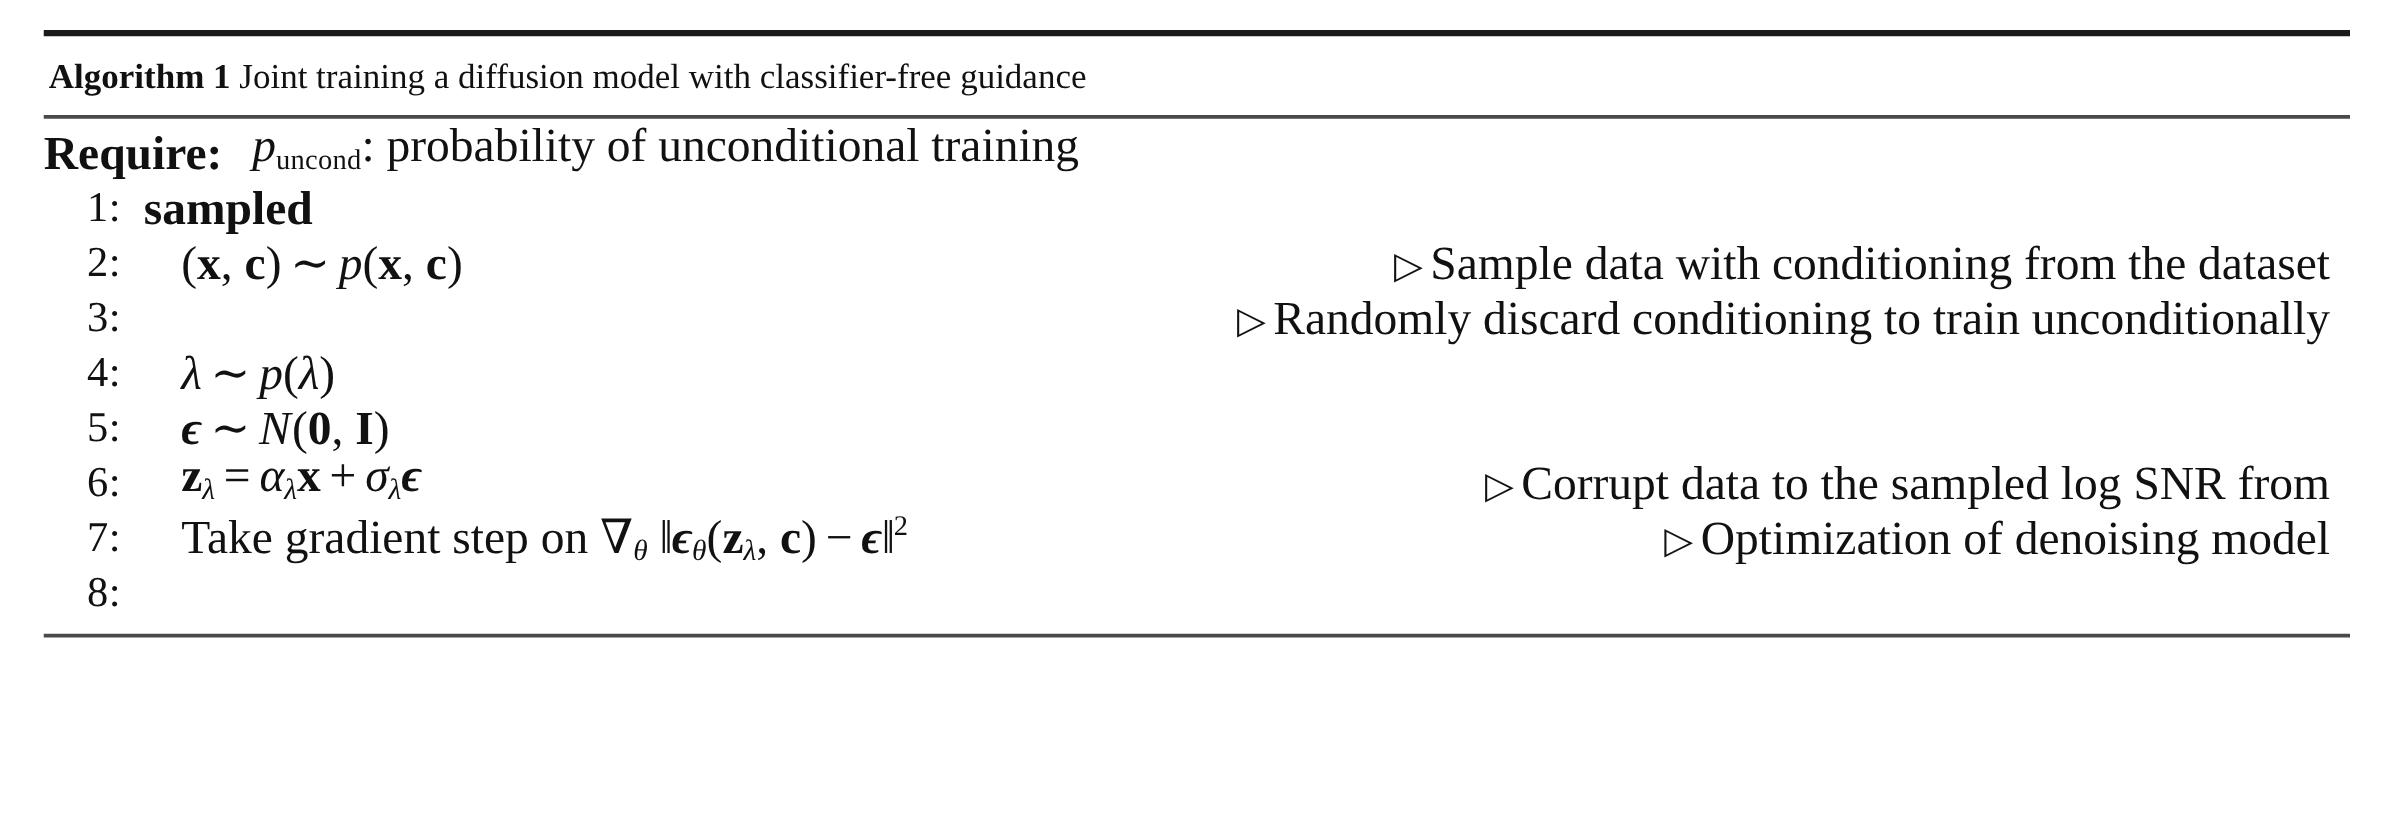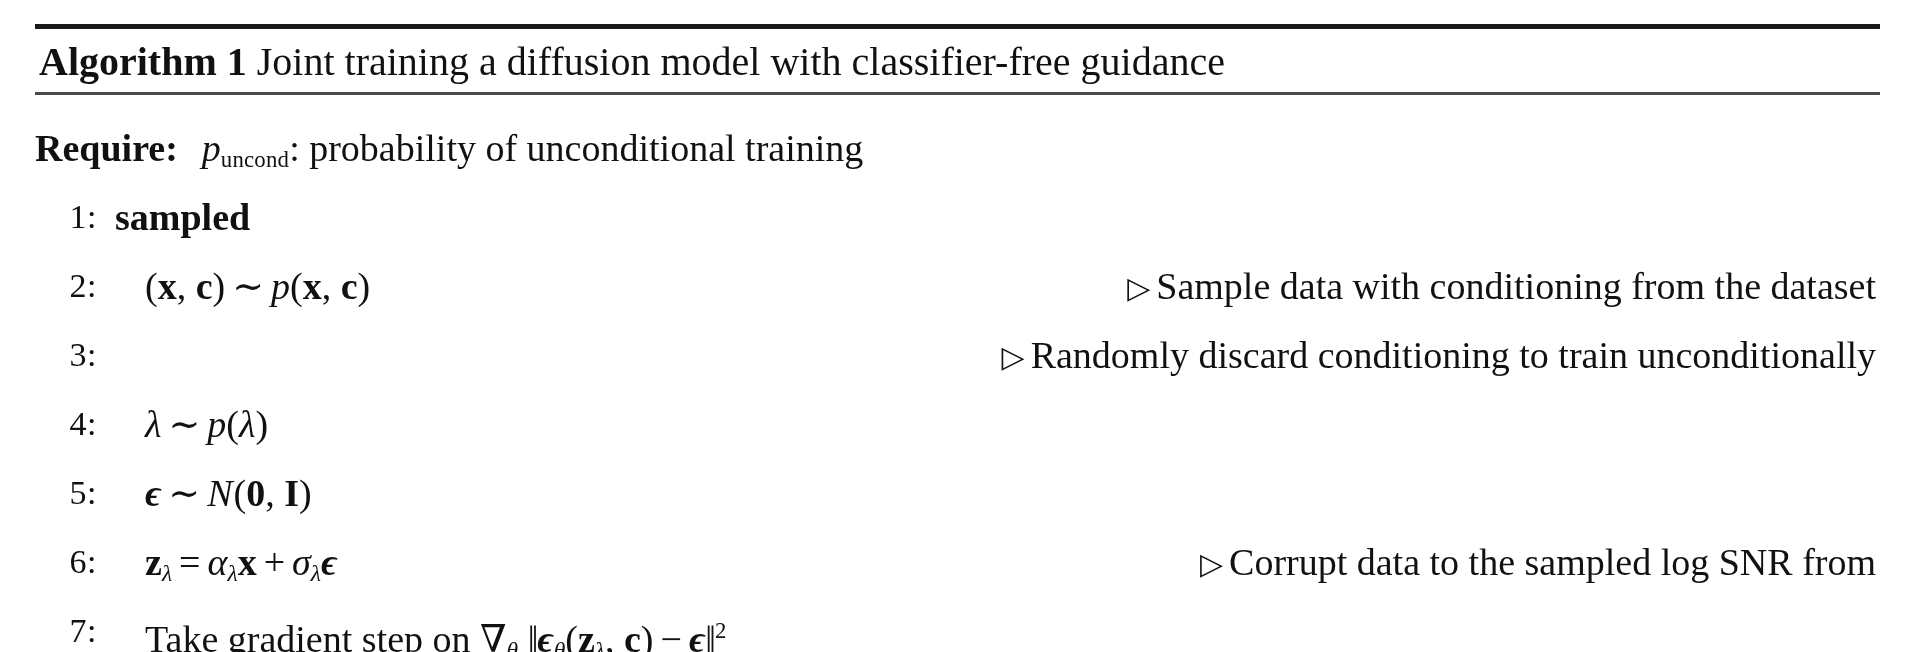--- a/index.html
+++ b/index.html
@@ -28,42 +28,41 @@
     width: 100%;
   }
   .rule-thin {
     height: 0;
     border-top: 3px solid #4a4a4a;
     width: 100%;
   }
 
   
   .algo-title {
-    font-size: 40px;
+    font-size: 28px;
     line-height: 52px;
     padding: 7px 0 4px 4px;
     white-space: nowrap;
   }
   .algo-title .kw { font-weight: bold; }
 
   
   .algo-body {
     padding-top: 6px;
     padding-bottom: 10px;
   }
 
   .algo-line {
     position: relative;
     display: flex;
-    align-items: flex-start;
+    align-items: center;
     font-size: 38px;
     line-height: 44px;
     height: 44px;
     white-space: nowrap;
-    margin-top: 25px;
   }
 
   .ln {
     display: inline-block;
     width: 62px;
     text-align: right;
     flex: 0 0 62px;
     font-size: 34px;
     letter-spacing: 0.5px;
   }
@@ -76,21 +75,21 @@
   .stmt {
     display: inline-block;
     padding-left: 18px;
   }
   .stmt.indent { padding-left: 48px; }
 
   .kw { font-weight: bold; }
 
   .comment {
     position: absolute;
-    right: 4px;
+    right: 16px;
     top: 0;
     white-space: nowrap;
   }
   .tri {
     font-size: 30px;
     padding-right: 6px;
     vertical-align: 1px;
   }
 
   
@@ -170,20 +169,21 @@
 
     <div class="algo-line">
       <span class="ln">6:</span>
       <span class="stmt indent"><span class="mb">z</span><sub class="gk">λ</sub><span class="op">=</span><span class="greek">α</span><sub class="gk">λ</sub><span class="mb">x</span><span class="op">+</span><span class="greek">σ</span><sub class="gk">λ</sub><span class="mbg">ϵ</span></span>
       <span class="comment"><span class="tri">▷</span><span>Corrupt data to the sampled log SNR from</span></span>
     </div>
 
     <div class="algo-line">
       <span class="ln">7:</span>
       <span class="stmt indent"><span>Take gradient step on</span><span>&nbsp;</span><span>∇</span><sub class="gk">θ</sub><span>&nbsp;</span><span class="norm-bar">‖</span><span class="mbg">ϵ</span><sub class="gk">θ</sub><span>(</span><span class="mb">z</span><sub class="gk">λ</sub><span>,</span><span>&nbsp;</span><span class="mb">c</span><span>)</span><span class="op">−</span><span class="mbg">ϵ</span><span class="norm-bar">‖</span><sup class="sm">2</sup></span>
+      <span class="comment"><span class="tri">▷</span><span>Optimization of denoising model</span></span>
     </div>
 
     <div class="algo-line">
       <span class="ln">8:</span>
     </div>
 
   </div>
 
   <div class="rule-thin"></div>
 

